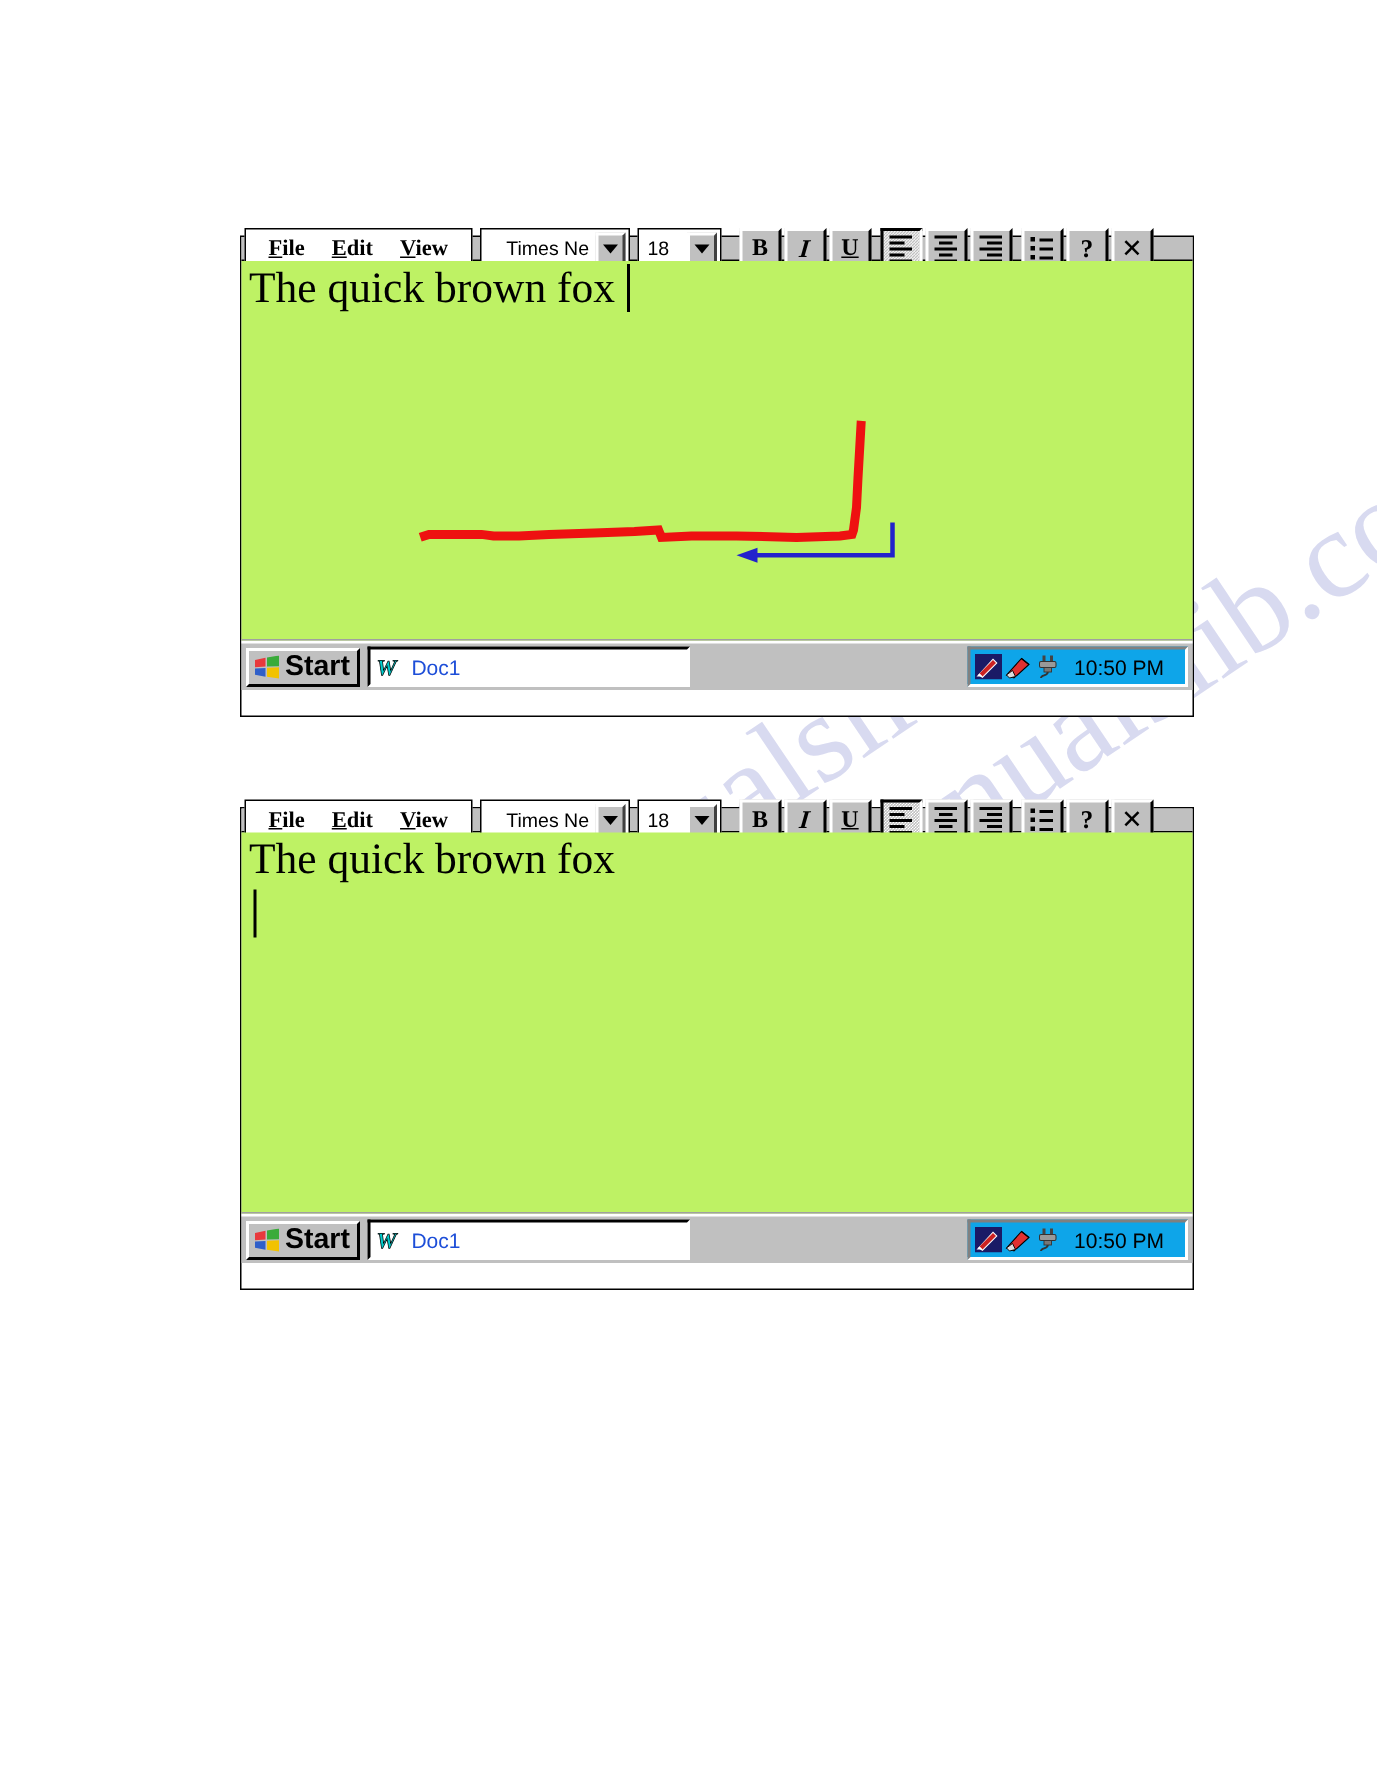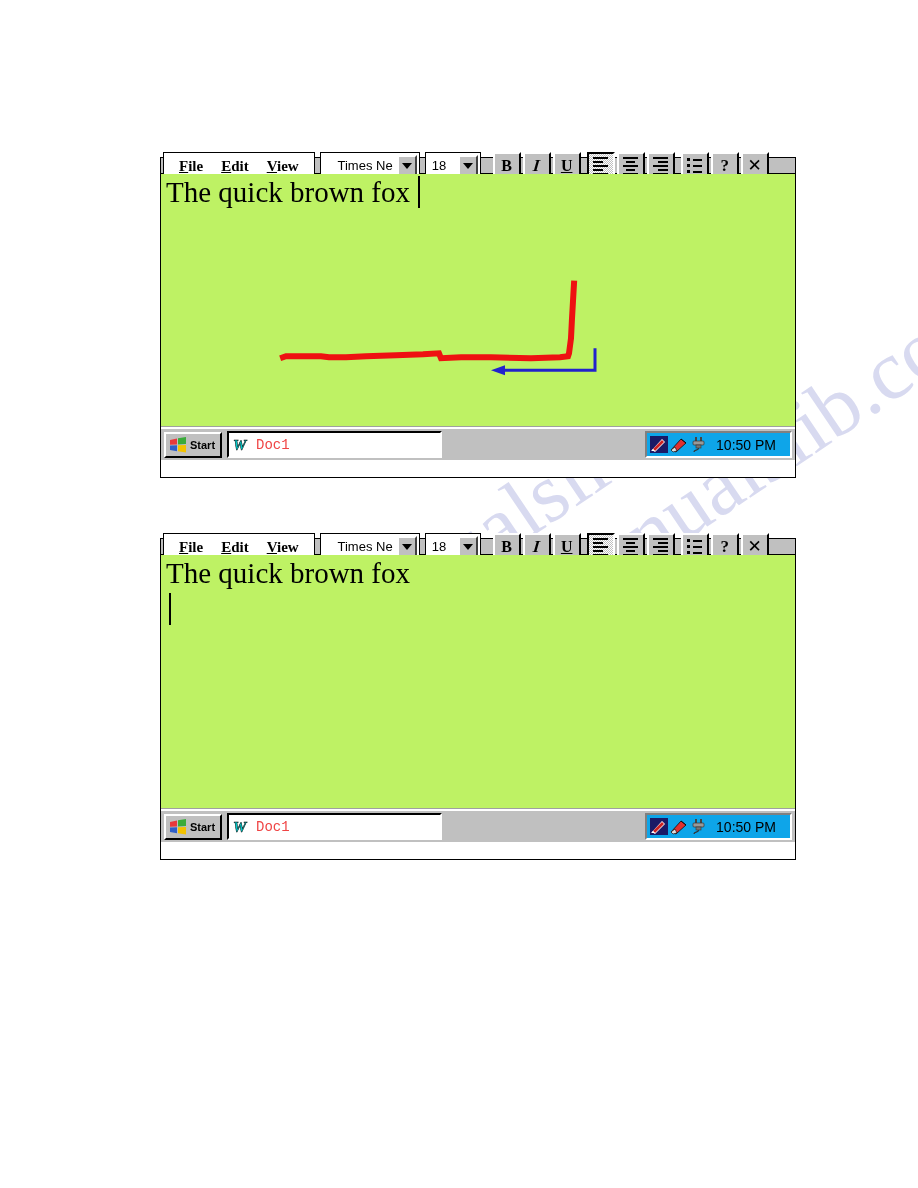--- a/index.html
+++ b/index.html
@@ -277,43 +277,43 @@
     height: 26px;
     background: #c0c0c0;
     border: 2px solid;
     border-color: #ffffff #000000 #000000 #ffffff;
     box-sizing: border-box;
     padding: 0 5px 0 3px;
     margin-right: 5px;
     cursor: default;
   }
   .start-btn .lbl {
-    font-size: 11px;
+    font-size: 19px;
     font-weight: bold;
     color: #000;
     margin-left: 3px;
     font-family: "Liberation Sans", sans-serif;
   }
   .task-btn {
     display: flex;
     align-items: center;
     height: 27px;
     width: 215px;
     background: #ffffff;
     border: 2px solid;
     border-color: #000000 #ffffff #ffffff #000000;
     box-sizing: border-box;
     padding: 0 4px;
     cursor: default;
   }
   .task-btn .lbl {
     font-size: 14px;
-    color: #ef4444;
+    color: #1d4ed8;
     margin-left: 5px;
-    font-family: Liberation Mono, monospace;
+    font-family: Liberation Sans, sans-serif;
   }
   .tray {
     display: flex;
     align-items: center;
     height: 27px;
     margin-left: auto;
     background: #0ea5e9;
     border: 2px solid;
     border-color: #808080 #ffffff #ffffff #808080;
     box-sizing: border-box;

